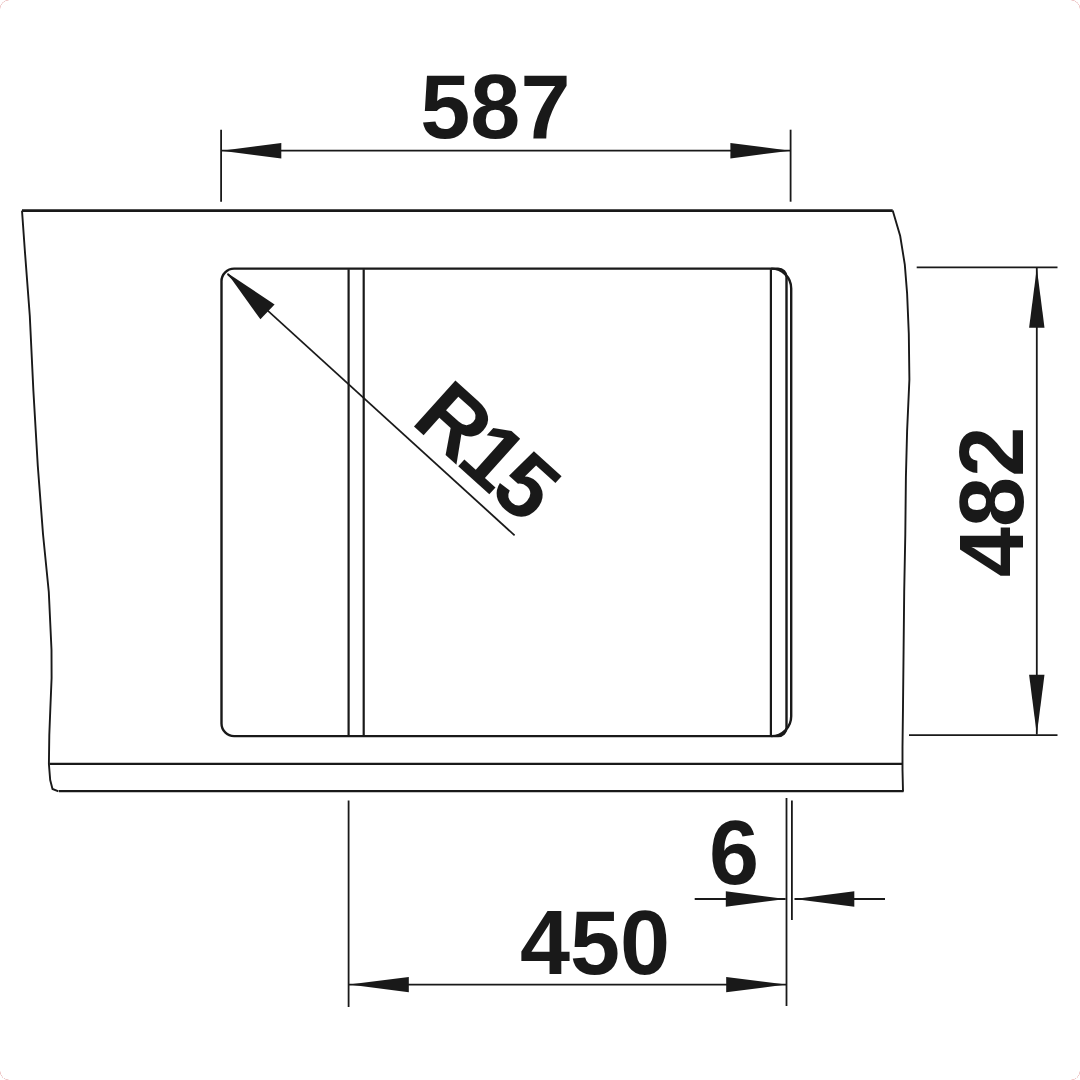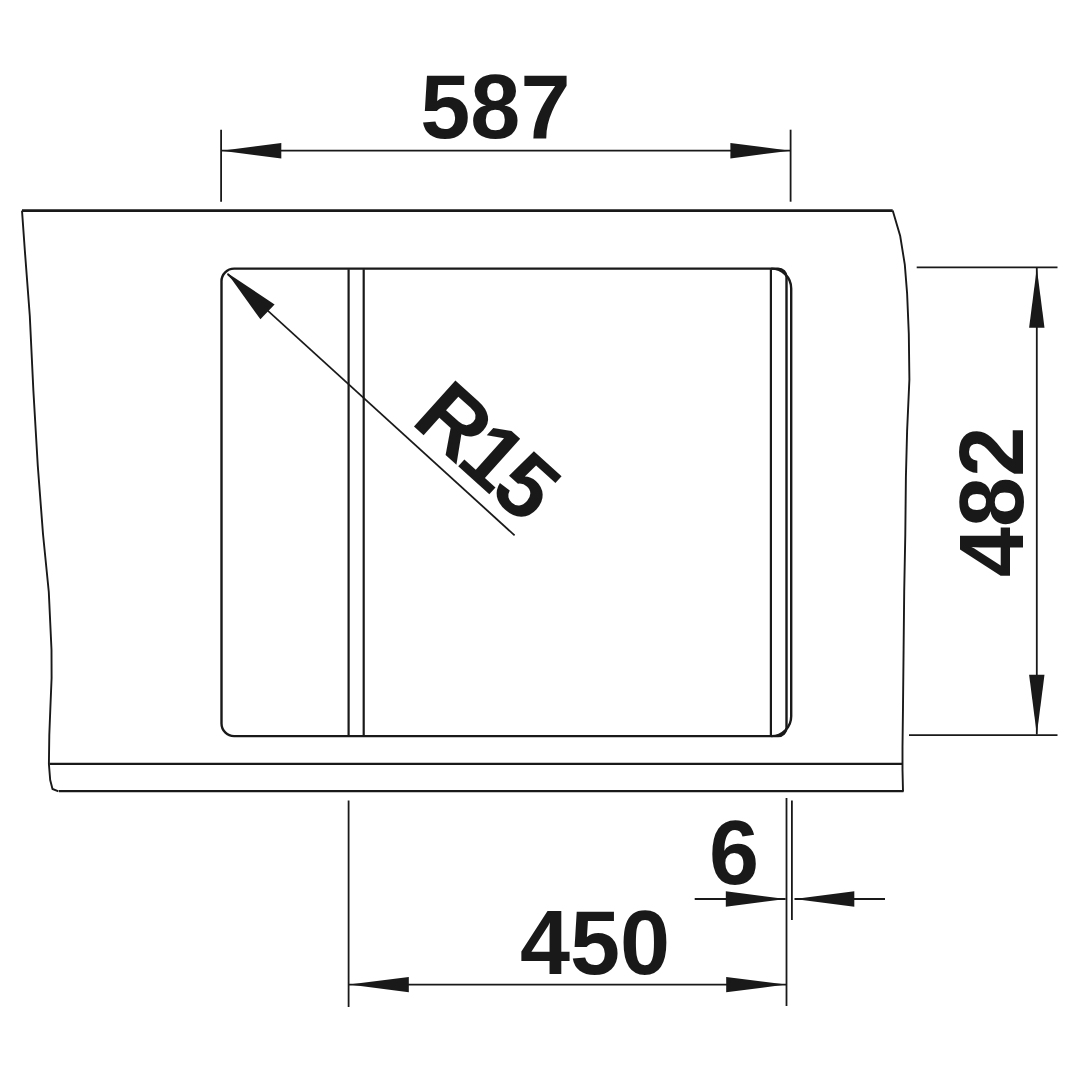--- a/index.html
+++ b/index.html
@@ -1,16 +1,16 @@
 <!DOCTYPE html>
 <html><head>
 <meta charset="utf-8">
 <style>
   html,body{margin:0;padding:0;background:#ffffff;}
-  .wrap{width:1080px;height:1080px;position:relative;background:#b91c1c;overflow:hidden;}
+  .wrap{width:1080px;height:1080px;position:relative;background:#b91c1c;overflow:hidden;border-radius:9px;}
   text{font-family:"Liberation Sans", sans-serif;font-weight:bold;fill:#191919;}
 </style>
 </head>
 <body>
 <div class="wrap">
 <svg width="1080" height="1080" viewBox="0 0 1080 1080" xmlns="http://www.w3.org/2000/svg">
 
   <rect x="0" y="0" width="1080" height="1080" fill="#ffffff"></rect>
 
   <g fill="none" stroke="#191919" stroke-linecap="butt">

